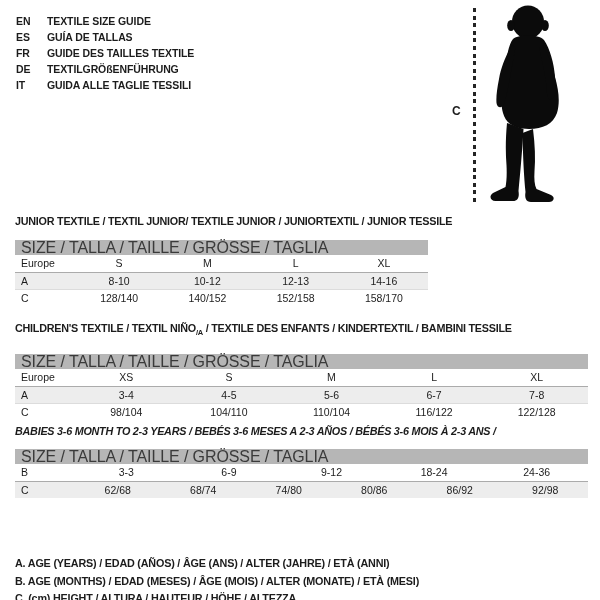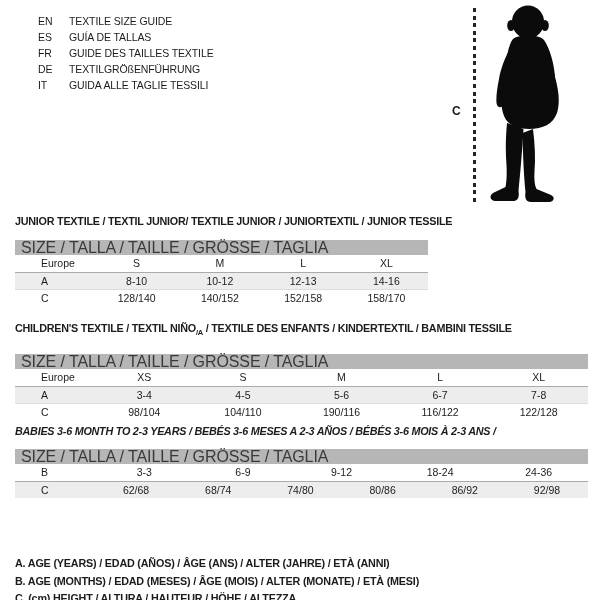--- a/index.html
+++ b/index.html
@@ -4,23 +4,23 @@
 <style>
   html,body{margin:0;padding:0;}
   body{
     width:600px;height:600px;position:relative;background:#ffffff;
     font-family:"Liberation Sans", sans-serif;color:#1c1c1c;overflow:hidden;
   }
   .abs{position:absolute;}
 
   
   #lang-list{
-    top:13px;left:38px;
+    top:13px;left:16px;
     display:grid;grid-template-columns:31px auto;
-    font-weight:normal;font-size:10.5px;line-height:16px;letter-spacing:-0.1px;
+    font-weight:bold;font-size:10.5px;line-height:16px;letter-spacing:-0.1px;
   }
 
   
   #measure-line{
     left:473px;top:8px;width:3px;height:198px;
     background:repeating-linear-gradient(to bottom,#242424 0 4px,transparent 4px 7.6px);
   }
   #measure-label{left:452px;top:104px;font-weight:bold;font-size:12px;}
   #baby-figure{left:480px;top:5px;}
 
@@ -33,21 +33,21 @@
 
   
   .size-table{width:100%;}
   .t-header{
     height:15px;line-height:15px;background:#b6b6b6;color:#3a3a3a;
     font-size:16px;padding-left:6px;letter-spacing:-0.1px;
   }
   .t-row{display:flex;height:17px;line-height:16px;font-size:10.5px;box-sizing:border-box;}
   .t-row + .t-row{border-top:1px solid #dcdcdc;}
   .t-row.shaded{background:#ededed;border-top:1px solid #ababab;}
-  .t-label{width:60px;padding-left:6px;box-sizing:border-box;margin-left:20px;}
+  .t-label{width:60px;padding-left:6px;box-sizing:border-box;}
   .t-cell{flex:1;text-align:center;}
 
   #sec-junior{top:215px;left:15px;width:413px;}
   #sec-junior .size-table{margin-top:13px;}
   #sec-children{top:322px;left:15px;width:573px;}
   #sec-children .size-table{margin-top:15px;}
   #sec-babies{top:423px;left:15px;width:573px;}
   #sec-babies .sec-heading{line-height:17px;font-style:italic;}
   #sec-babies .size-table{margin-top:9px;}
 
@@ -135,21 +135,21 @@
       <span class="t-cell">3-4</span>
       <span class="t-cell">4-5</span>
       <span class="t-cell">5-6</span>
       <span class="t-cell">6-7</span>
       <span class="t-cell">7-8</span>
     </div>
     <div class="t-row">
       <span class="t-label">C</span>
       <span class="t-cell">98/104</span>
       <span class="t-cell">104/110</span>
-      <span class="t-cell">190/116</span>
+      <span class="t-cell">110/104</span>
       <span class="t-cell">116/122</span>
       <span class="t-cell">122/128</span>
     </div>
   </div>
 </div>
 
 <div id="sec-babies" class="abs">
   <div class="sec-heading">
     <div>BABIES 3-6 MONTH TO 2-3 YEARS / BEBÉS 3-6 MESES A 2-3 AÑOS / BÉBÉS 3-6 MOIS À 2-3 ANS /</div>
   </div>

